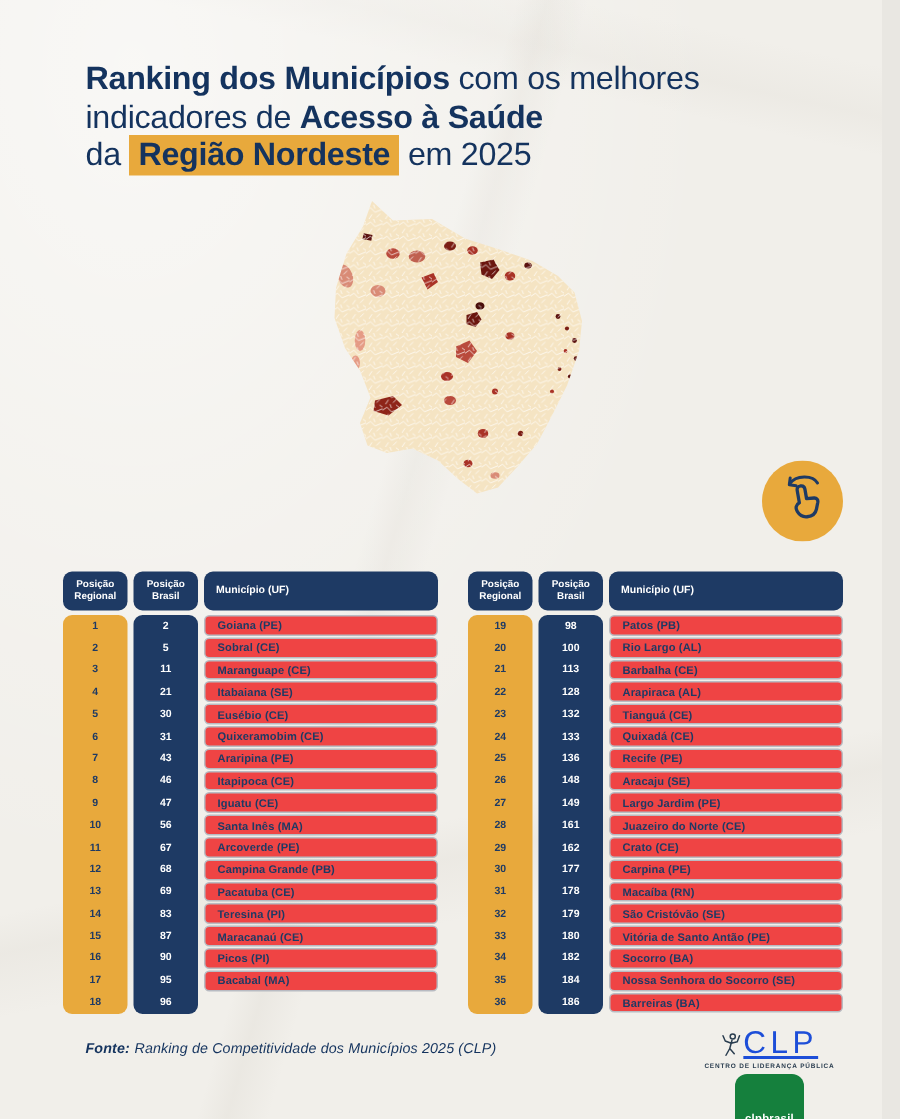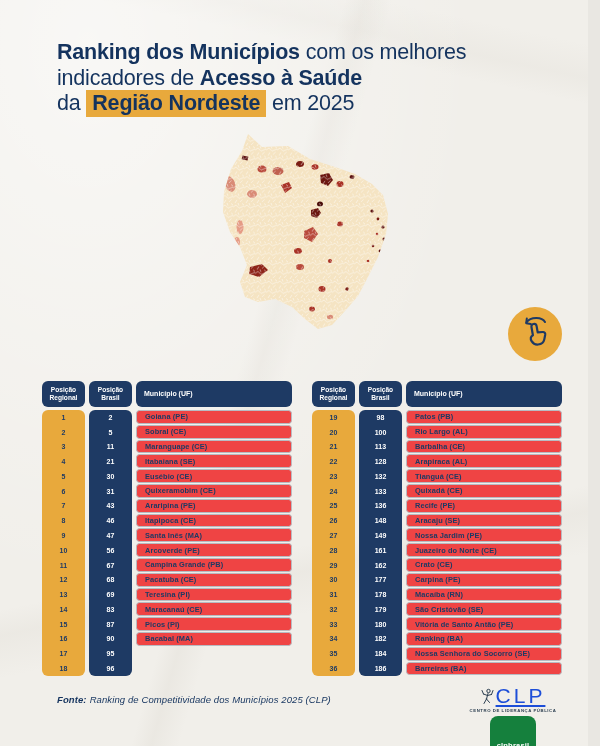--- a/index.html
+++ b/index.html
@@ -209,20 +209,21 @@
         </div>
       <div class="muni-col">
           <div class="cell muni">Goiana (PE)</div>
           <div class="cell muni">Sobral (CE)</div>
           <div class="cell muni">Maranguape (CE)</div>
           <div class="cell muni">Itabaiana (SE)</div>
           <div class="cell muni">Eusébio (CE)</div>
           <div class="cell muni">Quixeramobim (CE)</div>
           <div class="cell muni">Araripina (PE)</div>
           <div class="cell muni">Itapipoca (CE)</div>
+          <div class="cell muni">Iguatu (CE)</div>
           <div class="cell muni">Santa Inês (MA)</div>
           <div class="cell muni">Arcoverde (PE)</div>
           <div class="cell muni">Campina Grande (PB)</div>
           <div class="cell muni">Pacatuba (CE)</div>
           <div class="cell muni">Teresina (PI)</div>
           <div class="cell muni">Maracanaú (CE)</div>
           <div class="cell muni">Picos (PI)</div>
           <div class="cell muni">Bacabal (MA)</div>
         </div>
     </div>
@@ -272,28 +273,28 @@
         </div>
       <div class="muni-col">
           <div class="cell muni">Patos (PB)</div>
           <div class="cell muni">Rio Largo (AL)</div>
           <div class="cell muni">Barbalha (CE)</div>
           <div class="cell muni">Arapiraca (AL)</div>
           <div class="cell muni">Tianguá (CE)</div>
           <div class="cell muni">Quixadá (CE)</div>
           <div class="cell muni">Recife (PE)</div>
           <div class="cell muni">Aracaju (SE)</div>
-          <div class="cell muni">Nossa Jardim (PE)</div>
+          <div class="cell muni">Largo Jardim (PE)</div>
           <div class="cell muni">Juazeiro do Norte (CE)</div>
           <div class="cell muni">Crato (CE)</div>
           <div class="cell muni">Carpina (PE)</div>
           <div class="cell muni">Macaíba (RN)</div>
           <div class="cell muni">São Cristóvão (SE)</div>
           <div class="cell muni">Vitória de Santo Antão (PE)</div>
-          <div class="cell muni">Ranking (BA)</div>
+          <div class="cell muni">Socorro (BA)</div>
           <div class="cell muni">Nossa Senhora do Socorro (SE)</div>
           <div class="cell muni">Barreiras (BA)</div>
         </div>
     </div>
   </div>
 
   <p class="fonte">
     <span class="lab">Fonte:</span><span>Ranking de Competitividade dos Municípios 2025 (CLP)</span>
   </p>
 

